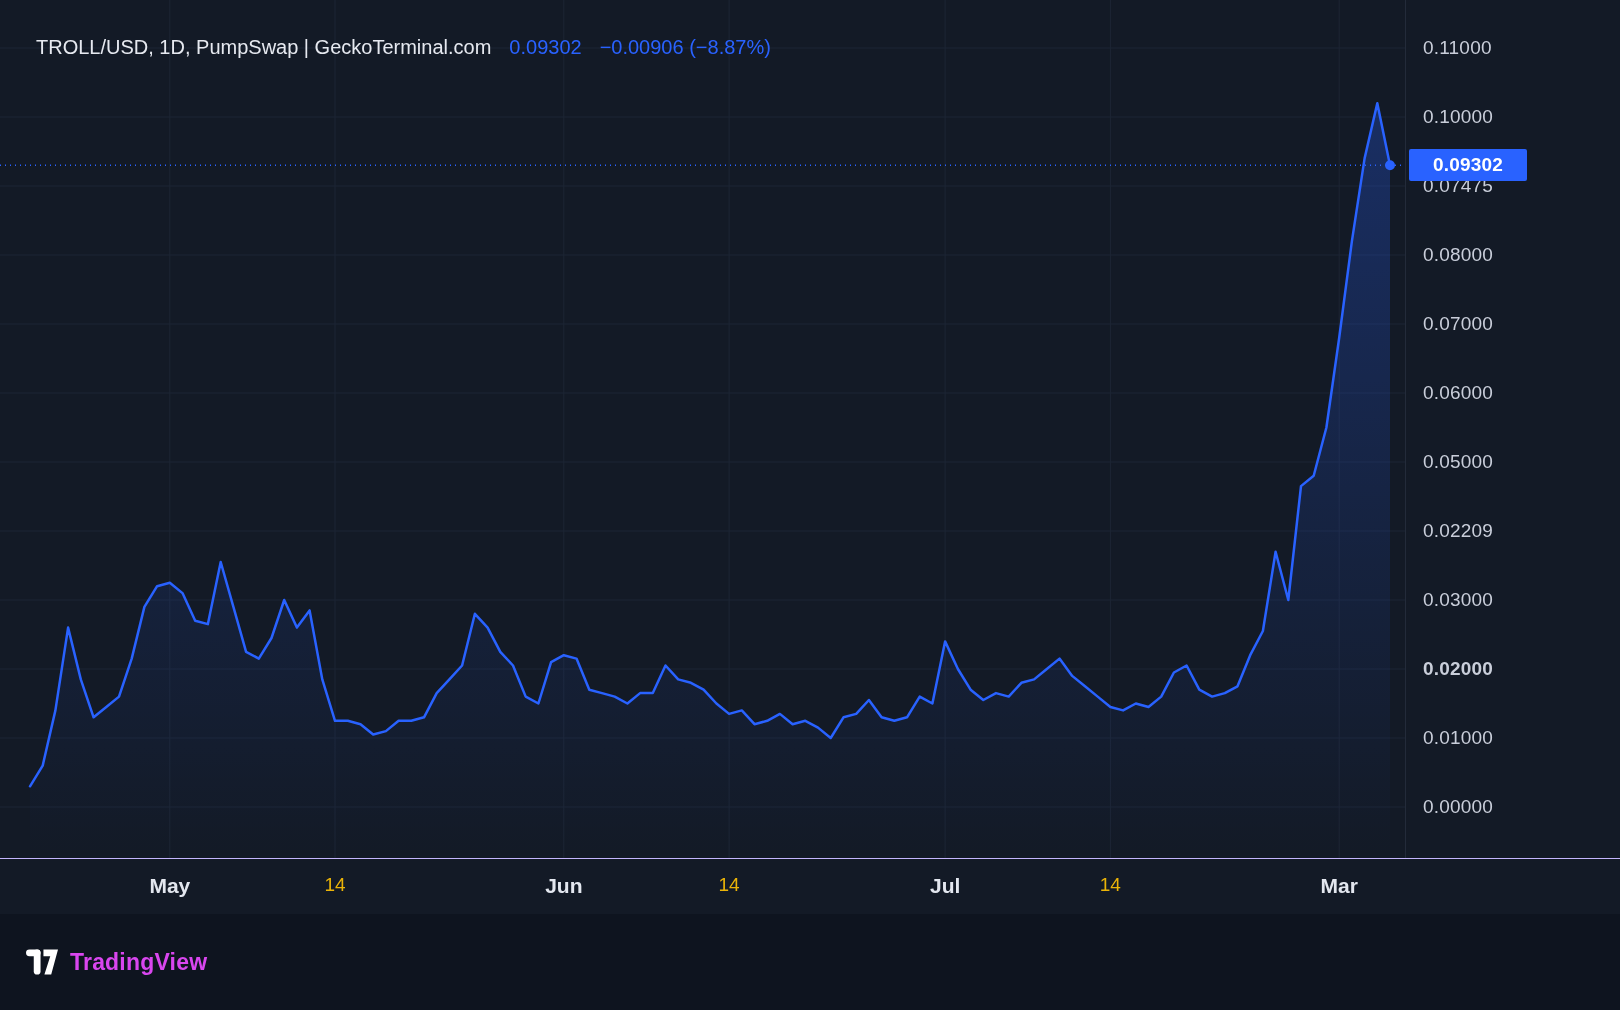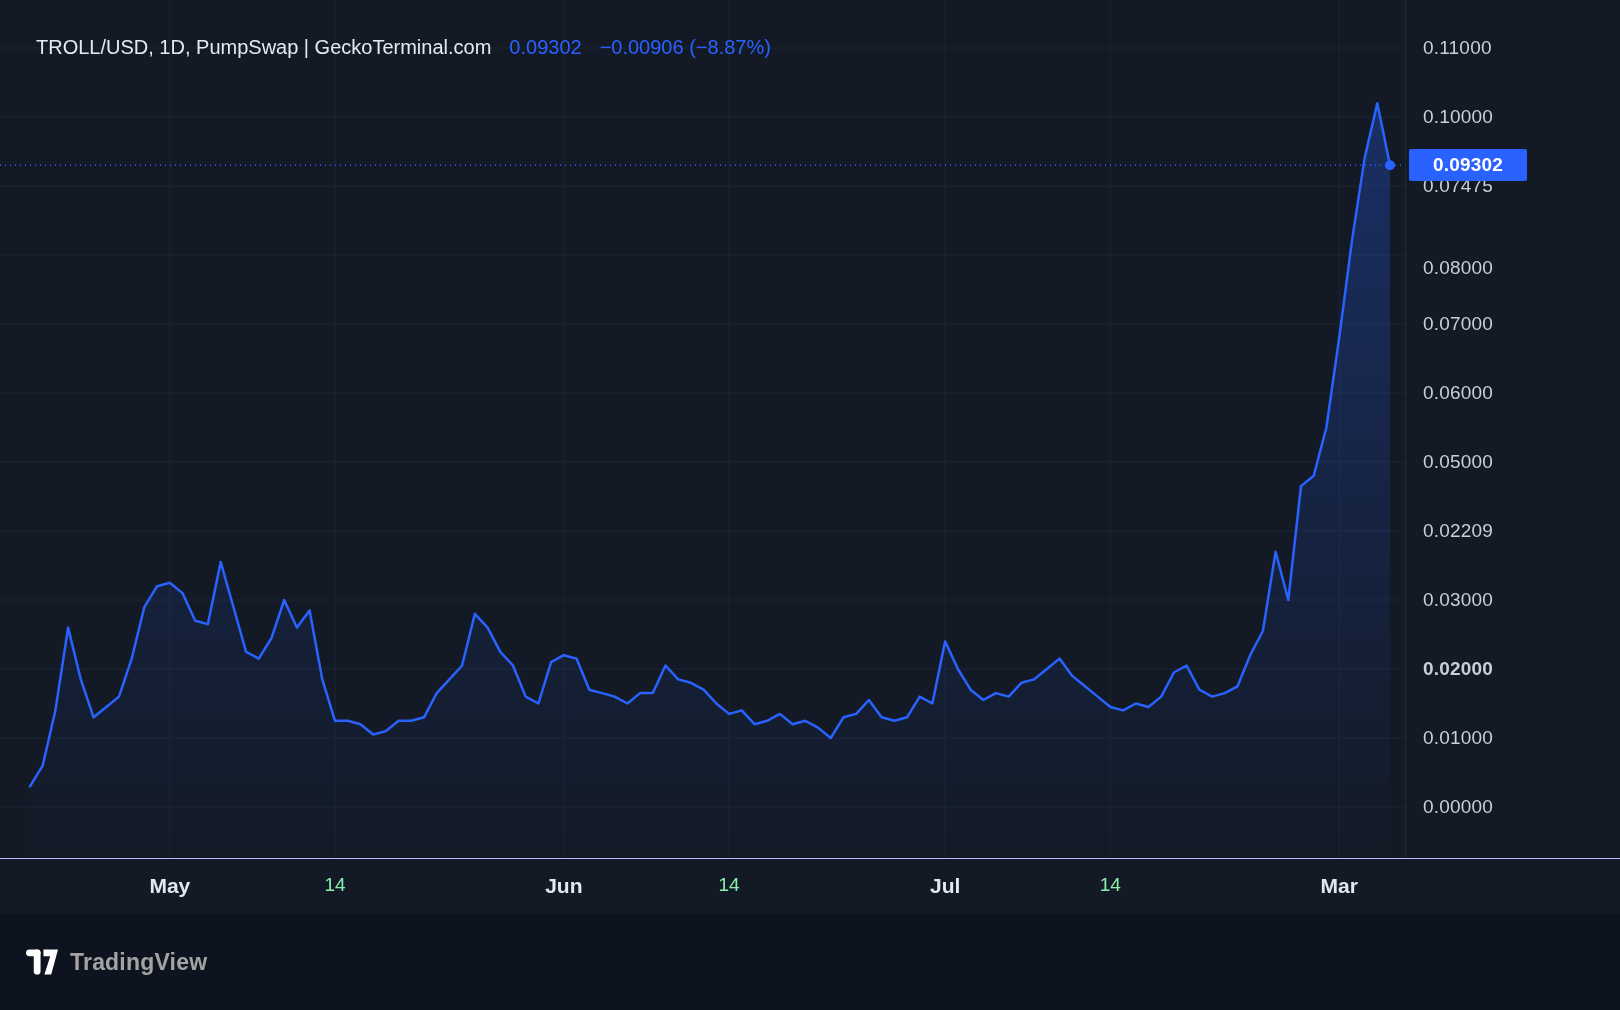--- a/index.html
+++ b/index.html
@@ -36,33 +36,33 @@
     text-align:center;color:#ffffff;font-size:19px;font-weight:600;
     border-radius:2px;z-index:4;letter-spacing:0.2px;
   }
   .time-axis{
     position:absolute;left:0;top:858px;width:1620px;height:56px;
     background:#131a26;border-top:1px solid #c4b5fd;box-sizing:border-box;
     cursor:ew-resize;
   }
   .xtick{
     position:absolute;top:15px;transform:translateX(-50%);
-    font-size:19px;color:#86efac;
+    font-size:19px;color:#eab308;
   }
   .xtick.major{font-size:21px;font-weight:600;color:#e3e7ef;}
   .bottom-bar{
     position:absolute;left:0;top:914px;width:1620px;height:96px;
     background:#0e141f;display:flex;align-items:center;
   }
   .brand{
     display:flex;align-items:center;gap:12px;margin-left:26px;
     text-decoration:none;cursor:pointer;
   }
   .tv-logo{width:32px;height:26px;fill:#ffffff;}
-  .brand span{color:#a3a3a3;font-size:23px;font-weight:700;letter-spacing:0.2px;}
+  .brand span{color:#d946ef;font-size:23px;font-weight:700;letter-spacing:0.2px;}
 </style>
 </head>
 <body>
 
 <div class="root">
 
   <div class="pane">
     <svg id="chart-svg" xmlns="http://www.w3.org/2000/svg" viewBox="0 0 1405 858">
         <defs>
           <linearGradient id="ag" gradientUnits="userSpaceOnUse" x1="0" y1="60" x2="0" y2="858">
@@ -101,21 +101,21 @@
       <span class="val">0.09302</span>
       <span class="val">−0.00906 (−8.87%)</span>
     </div>
   </div>
 
   <div class="price-axis">
     <div class="plabel" style="top: 149.162px; background: rgb(41, 98, 255);">0.09302</div>
   <div class="ytick" style="top: 36px;">0.11000</div>
       <div class="ytick" style="top: 105px;">0.10000</div>
       <div class="ytick" style="top: 174px;">0.07475</div>
-      <div class="ytick" style="top: 243px; margin-top: 13px;">0.08000</div>
+      <div class="ytick" style="top: 243px;">0.08000</div>
       <div class="ytick" style="top: 312px;">0.07000</div>
       <div class="ytick" style="top: 381px;">0.06000</div>
       <div class="ytick" style="top: 450px;">0.05000</div>
       <div class="ytick" style="top: 519px;">0.02209</div>
       <div class="ytick" style="top: 588px;">0.03000</div>
       <div class="ytick" style="top: 657px; font-weight: bold;">0.02000</div>
       <div class="ytick" style="top: 726px;">0.01000</div>
       <div class="ytick" style="top: 795px;">0.00000</div>
     </div>
 

